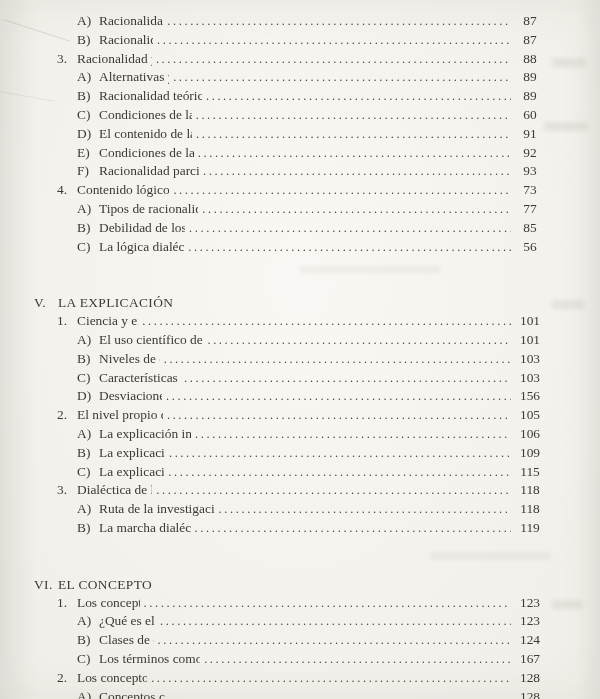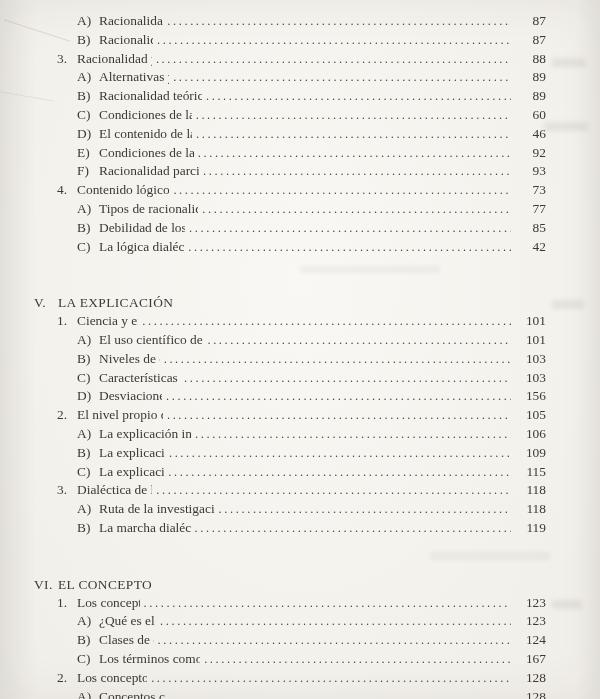--- a/index.html
+++ b/index.html
@@ -44,21 +44,21 @@
     margin: 0 3px 0 4px;
     color: #4c4841;
   }
   .row .dots::after {
     content: "..........................................................................................................................";
     letter-spacing: 2.6px;
     font-size: 12.5px;
   }
   .row .pg {
     flex: 0 0 32px;
-    text-align: right;
+    text-align: center;
   }
 
   .row.section { letter-spacing: 0.4px; }
   .row.section .num { width: 24px; }
 
   .row.number { padding-left: 23px; }
   .row.number .num { width: 20px; }
 
   .row.letter { padding-left: 43px; }
   .row.letter .num { width: 22px; }
@@ -119,21 +119,21 @@
         <div class="row letter">
           <span class="num">C)</span>
           <span class="txt">Condiciones de la racionalidad teórica</span>
           <span class="dots"></span>
           <span class="pg">60</span>
         </div>
         <div class="row letter">
           <span class="num">D)</span>
           <span class="txt">El contenido de la racionalidad teórica</span>
           <span class="dots"></span>
-          <span class="pg">46</span>
+          <span class="pg">91</span>
         </div>
         <div class="row letter">
           <span class="num">E)</span>
           <span class="txt">Condiciones de la racionalidad práctica</span>
           <span class="dots"></span>
           <span class="pg">92</span>
         </div>
         <div class="row letter">
           <span class="num">F)</span>
           <span class="txt">Racionalidad parcial y racionalidad global</span>
@@ -155,21 +155,21 @@
         <div class="row letter">
           <span class="num">B)</span>
           <span class="txt">Debilidad de los principios lógicos</span>
           <span class="dots"></span>
           <span class="pg">85</span>
         </div>
         <div class="row letter">
           <span class="num">C)</span>
           <span class="txt">La lógica dialéctica y racionalidad</span>
           <span class="dots"></span>
-          <span class="pg">42</span>
+          <span class="pg">56</span>
         </div>
       </div>
       <div class="toc-block">
         <div class="row section">
           <span class="num">V.</span>
           <span class="txt">LA EXPLICACIÓN</span>
         </div>
         <div class="row number">
           <span class="num">1.</span>
           <span class="txt">Ciencia y explicación</span>

